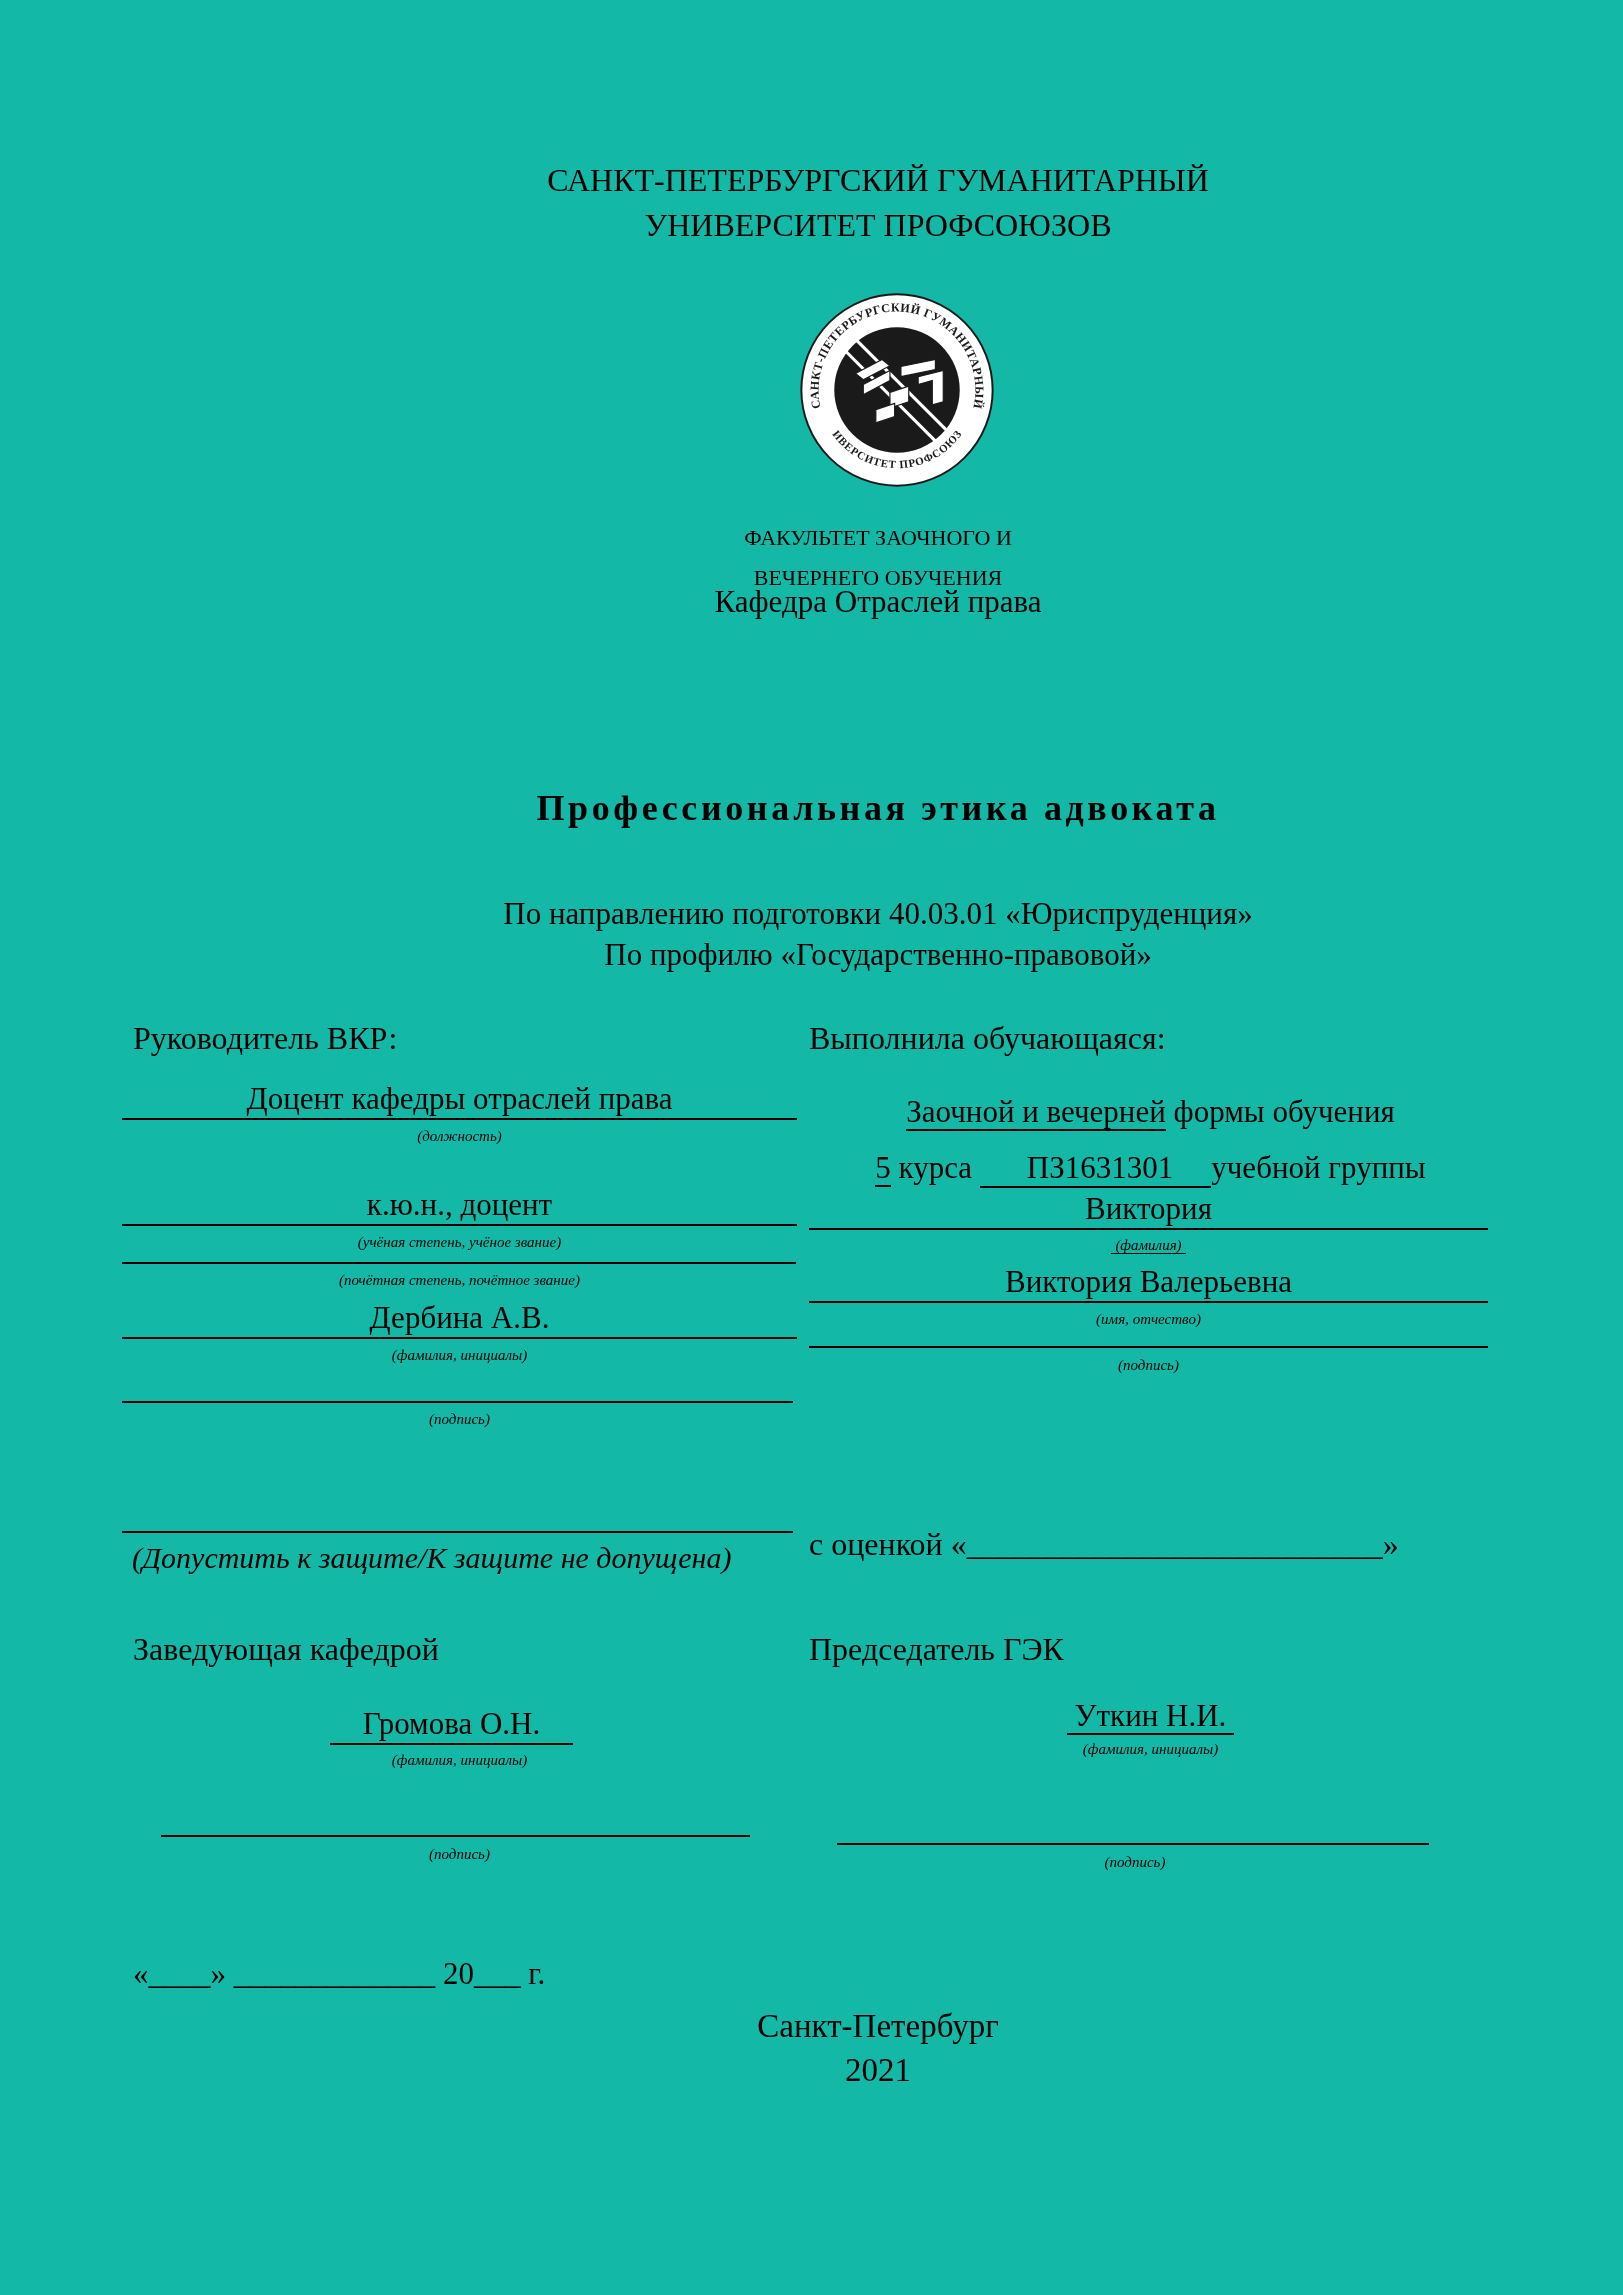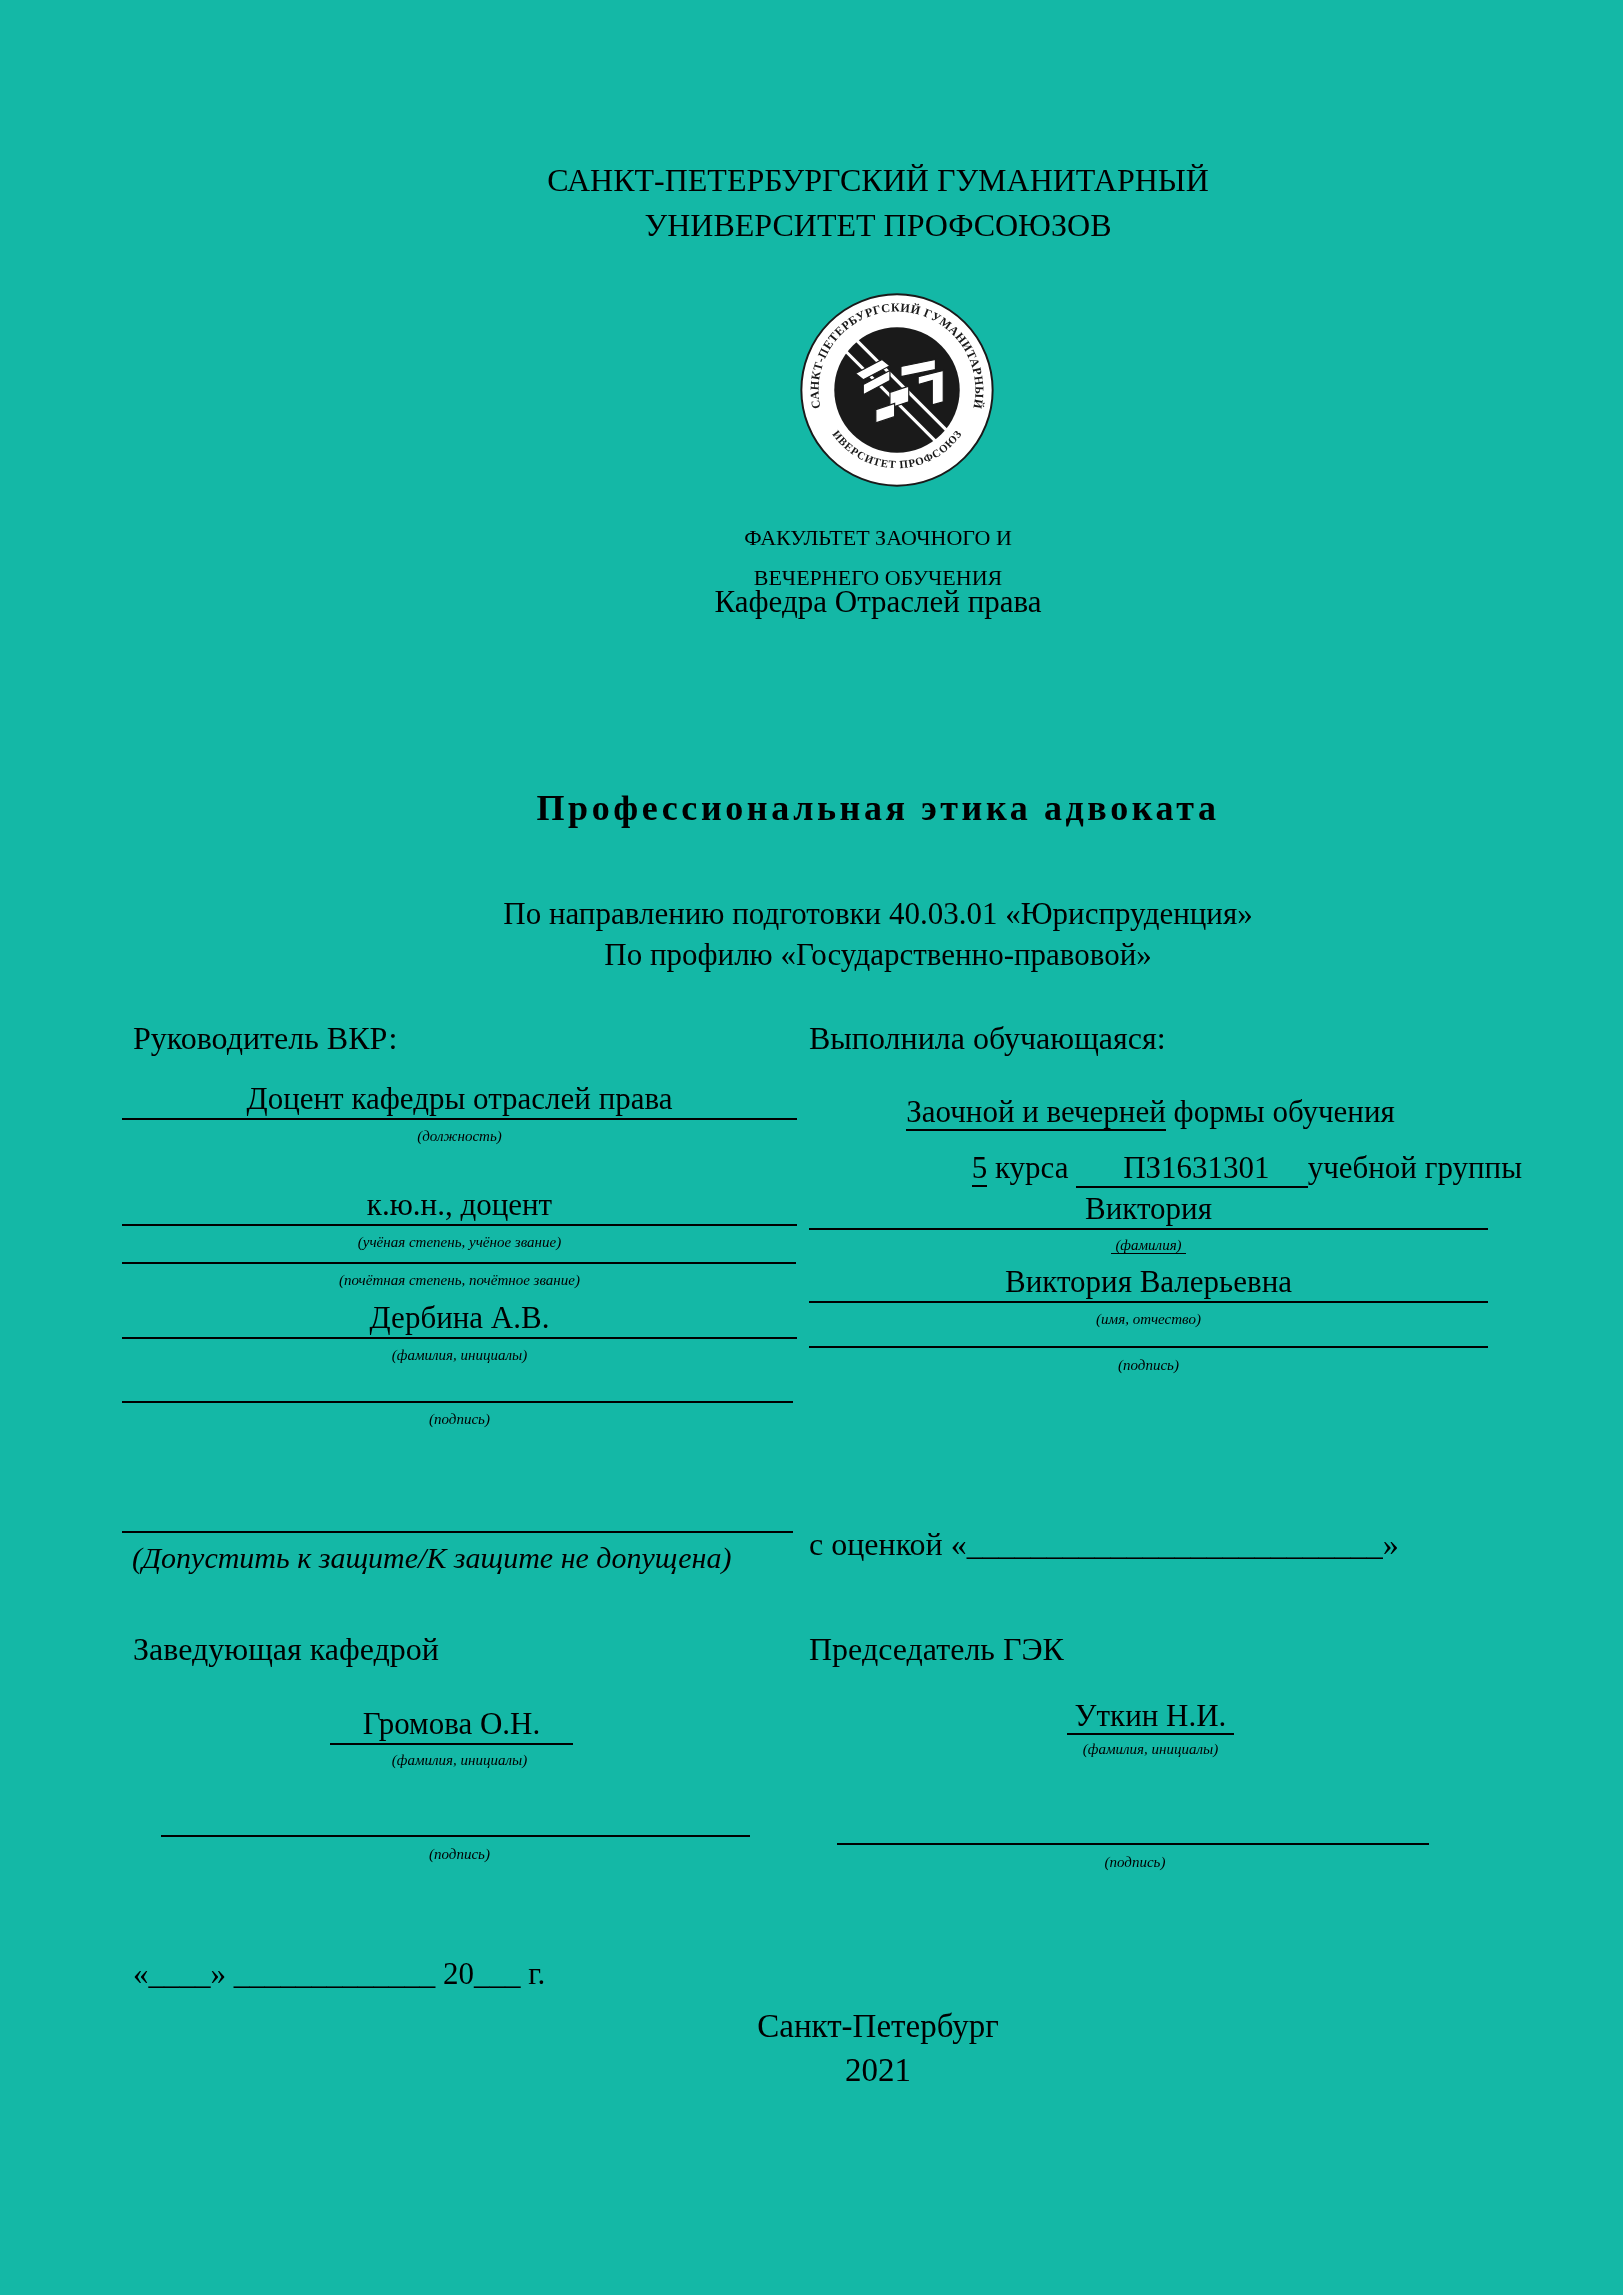--- a/index.html
+++ b/index.html
@@ -101,21 +101,21 @@
   <div class="ublock" style="left:330px;top:1704px;width:243px;">Громова О.Н.</div>
   <div class="abs cap" style="left:122px;top:1752px;width:675px;text-align:center;">(фамилия, инициалы)</div>
 
   <div class="rule" style="left:161px;top:1835px;width:589px;"></div>
   <div class="abs cap" style="left:122px;top:1846px;width:675px;text-align:center;">(подпись)</div>
 
   <div class="abs t40 nowrap" style="left:133px;top:1955px;">«____» _____________ 20___ г.</div>
 
   <div class="abs t40 nowrap" style="left:809px;top:1093px;width:683px;text-align:center;"><span class="u">Заочной и вечерней</span><span> формы обучения</span></div>
 
-  <div class="abs t40 nowrap" style="left:839px;top:1149px;width:683px;text-align:right;"><span class="u">5</span><span> курса </span><span class="u2">ПЗ1631301</span><span>учебной группы</span></div>
+  <div class="abs t40 nowrap" style="left:809px;top:1149px;width:683px;text-align:center;"><span class="u">5</span><span> курса </span><span class="u2">ПЗ1631301</span><span>учебной группы</span></div>
 
   <div class="ublock" style="left:809px;top:1189px;width:679px;">Виктория</div>
   <div class="abs cap" style="left:809px;top:1237px;width:679px;text-align:center;"><span class="capu">(фамилия)</span></div>
 
   <div class="ublock" style="left:809px;top:1262px;width:679px;">Виктория Валерьевна</div>
   <div class="abs cap" style="left:809px;top:1311px;width:679px;text-align:center;">(имя, отчество)</div>
 
   <div class="rule" style="left:809px;top:1346px;width:679px;"></div>
   <div class="abs cap" style="left:809px;top:1357px;width:679px;text-align:center;">(подпись)</div>
 

